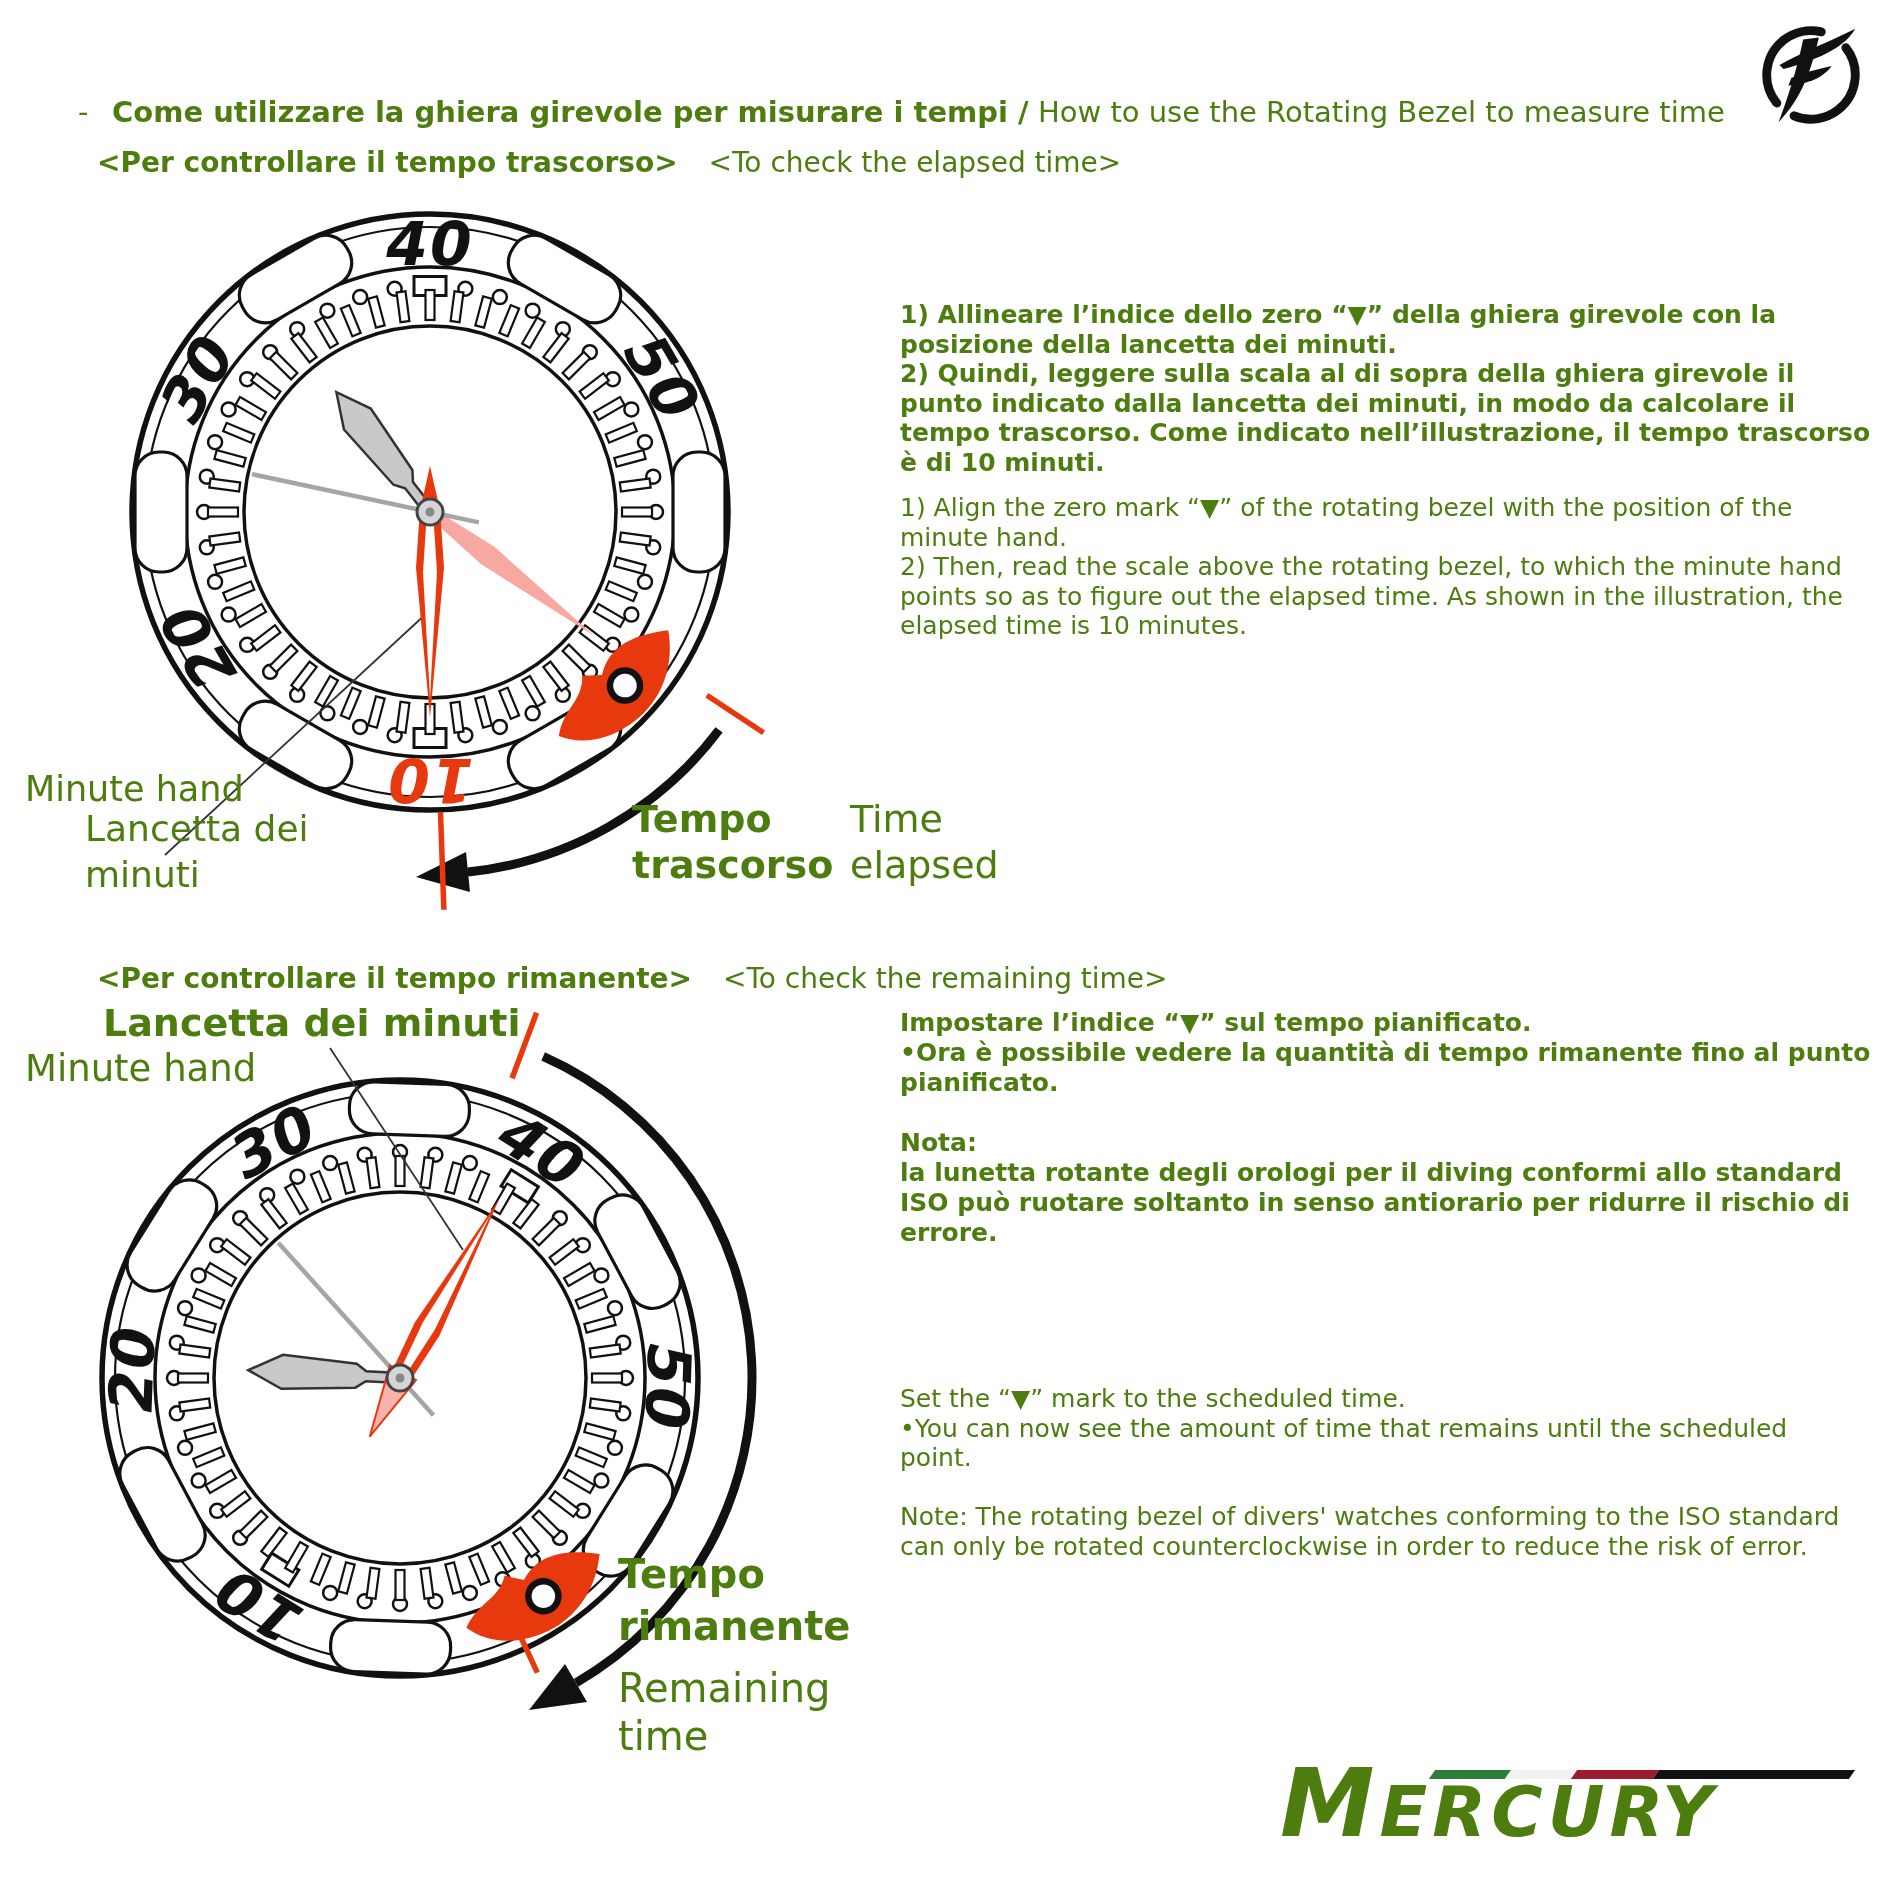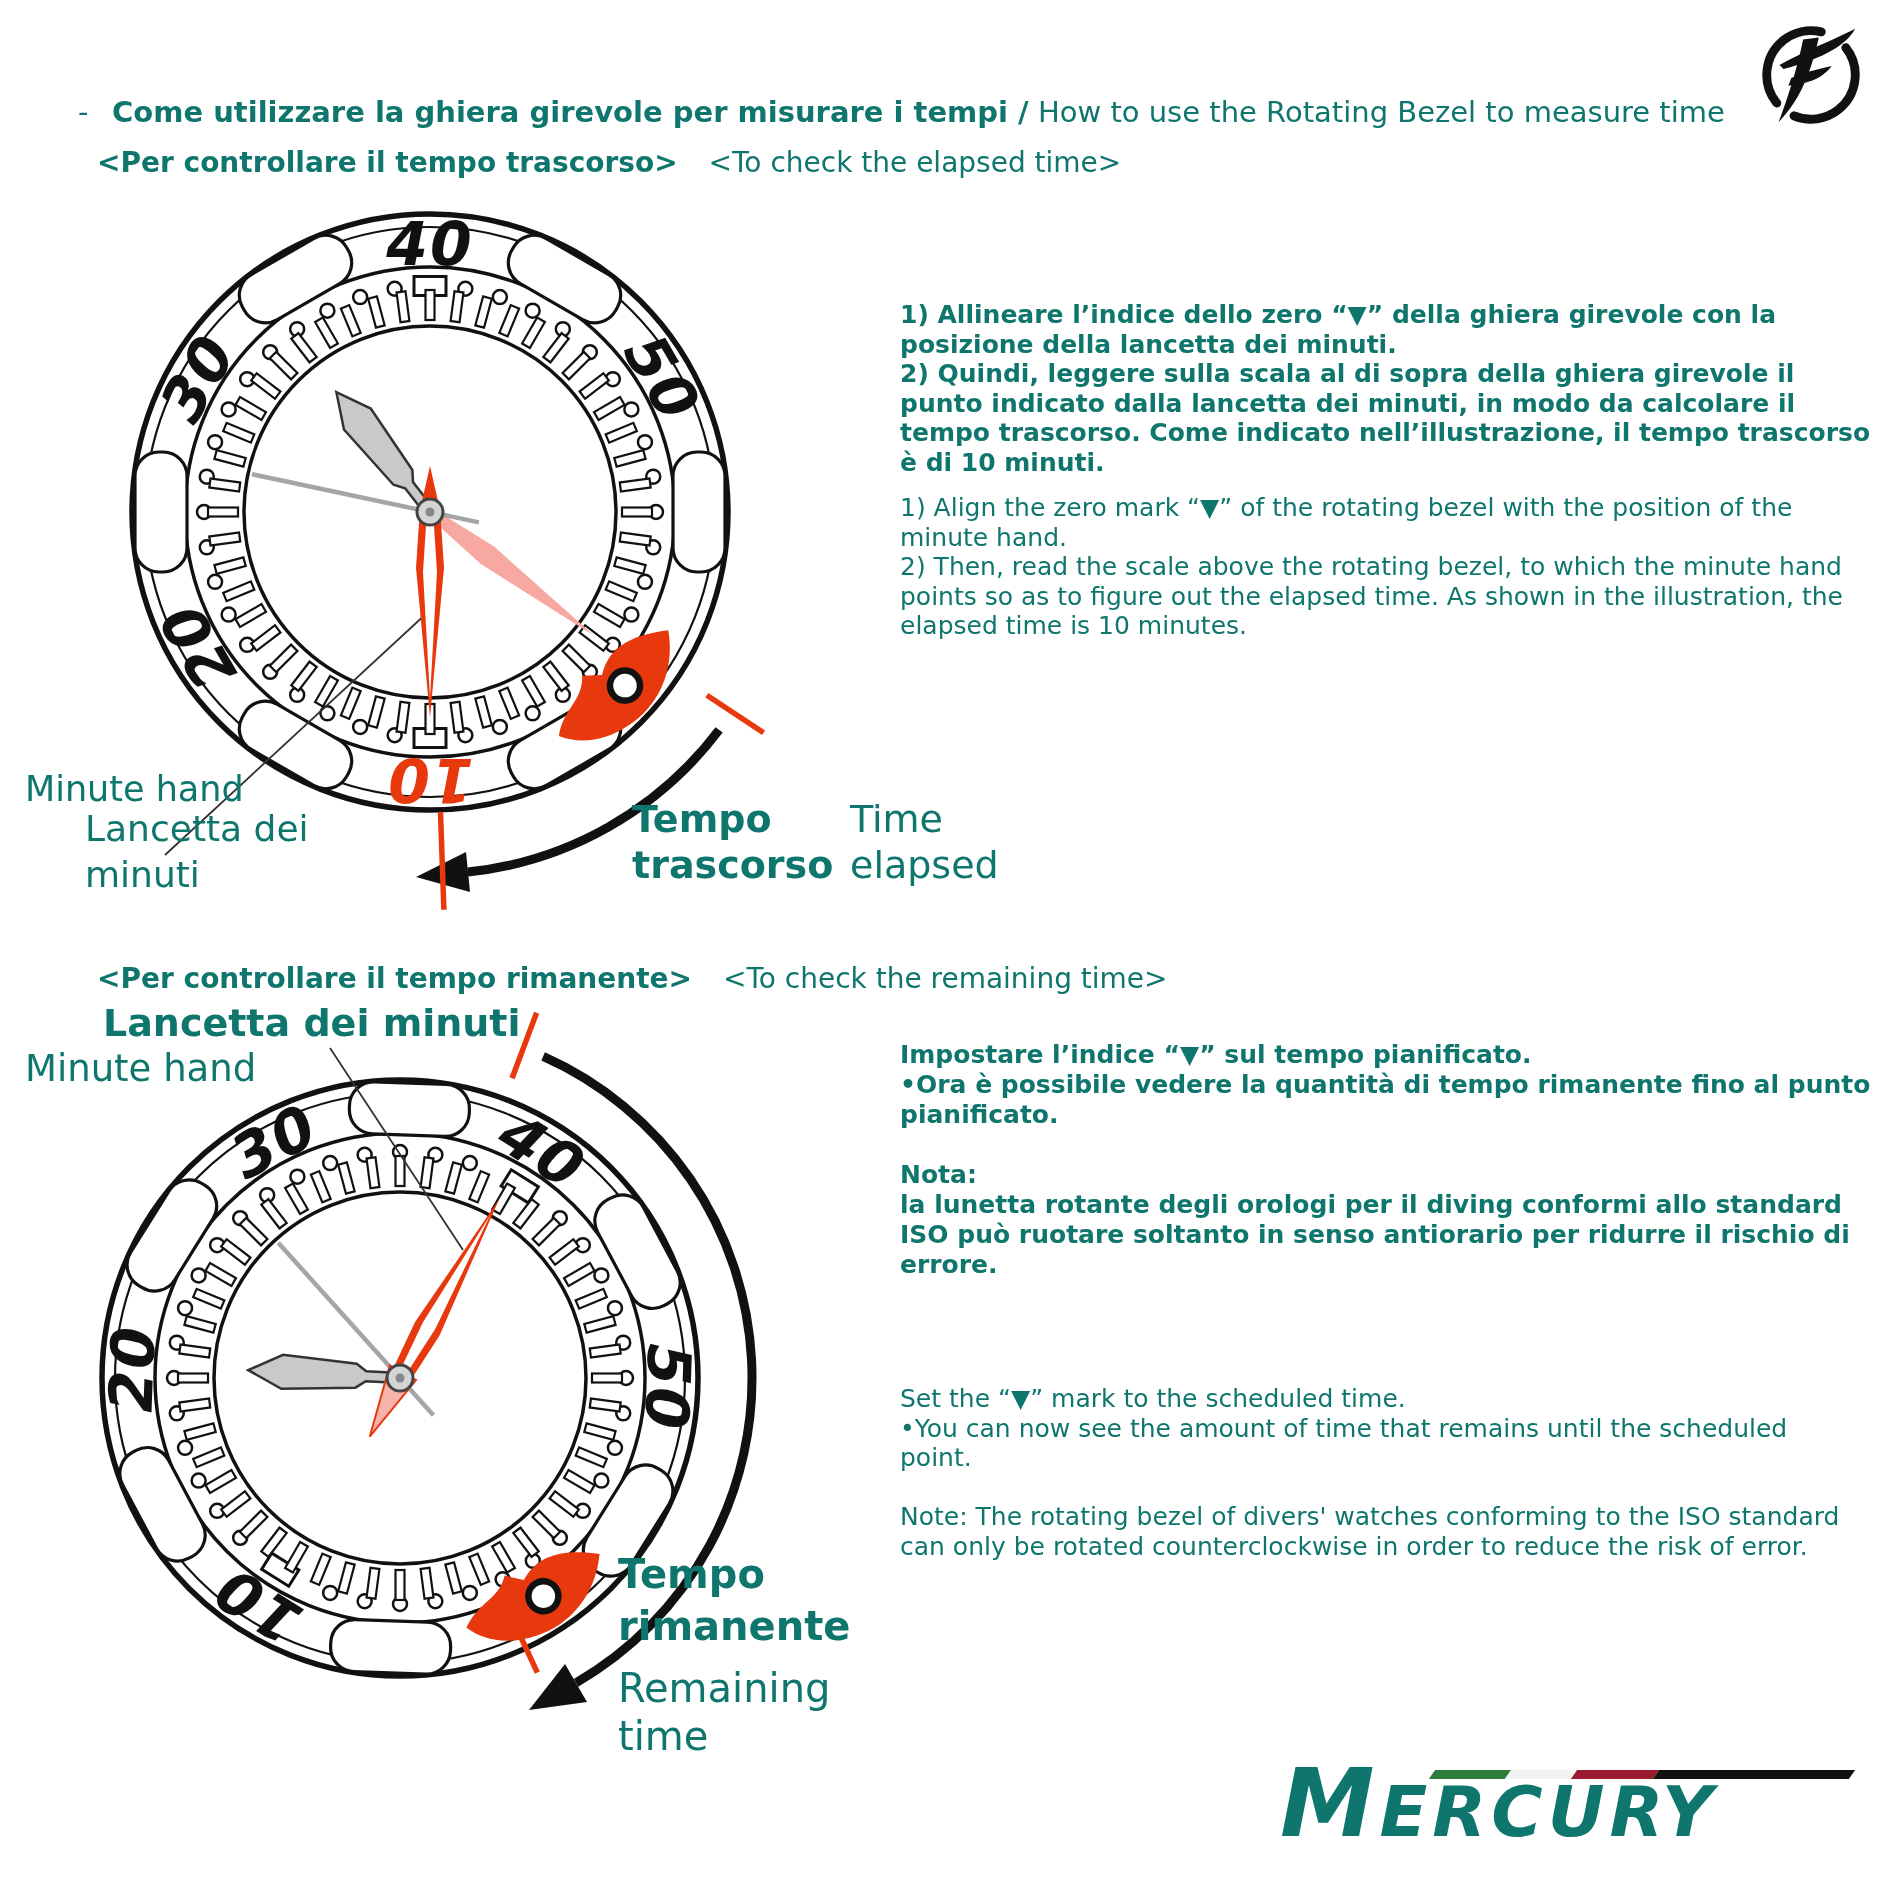--- a/index.html
+++ b/index.html
@@ -1,35 +1,35 @@
 <!DOCTYPE html>
 <html><head>
 <meta charset="utf-8">
 <style>
   html,body{margin:0;padding:0;background:#fff;}
   .page{position:relative;width:1890px;height:1890px;background:#ffffff;overflow:hidden;
-        font-family:"DejaVu Sans","Liberation Sans",sans-serif;color:#0f766e;}
+        font-family:"DejaVu Sans","Liberation Sans",sans-serif;color:#4d7c0f;}
   .abs{position:absolute;}
   .txt{white-space:pre-line;}
   .b{font-weight:bold;}
 
   #title-line{left:78px;top:94px;font-size:29px;line-height:36px;}
   #title-line .bullet{display:inline-block;width:34px;}
   #title-line .it{font-weight:bold;}
   #title-line .en{font-weight:normal;}
 
   .section-heading{font-size:28px;line-height:34px;margin-left:17px;}
   #heading-elapsed{left:80px;top:146px;}
   #heading-remaining{left:80px;top:962px;}
   .section-heading .en{font-weight:normal;margin-left:22px;}
 
   .body-block{left:900px;width:985px;font-size:25px;line-height:29.5px;}
   #body-elapsed-it{top:300px;font-weight:bold;}
   #body-elapsed-en{top:493px;}
-  #body-remaining-it{top:1040px;font-weight:bold;line-height:30px;}
+  #body-remaining-it{top:1008px;font-weight:bold;line-height:30px;}
   #body-remaining-en{top:1340px;margin-top:44px;}
 
   .callout{font-size:36px;line-height:46px;}
   #lbl-minhand-en-1{left:25px;top:766px;font-size:35px;}
   #lbl-minhand-it-1{left:85px;top:806px;font-weight:normal;}
   #lbl-elapsed-it{left:632px;top:796px;font-weight:bold;font-size:38px;}
   #lbl-elapsed-en{left:850px;top:796px;font-size:38px;}
   #lbl-minhand-it-2{left:103px;top:1000px;font-weight:bold;font-size:38px;}
   #lbl-minhand-en-2{left:25px;top:1046px;font-size:37px;}
   #lbl-remaining-it{left:618px;top:1548px;font-weight:bold;font-size:40px;line-height:52px;}

